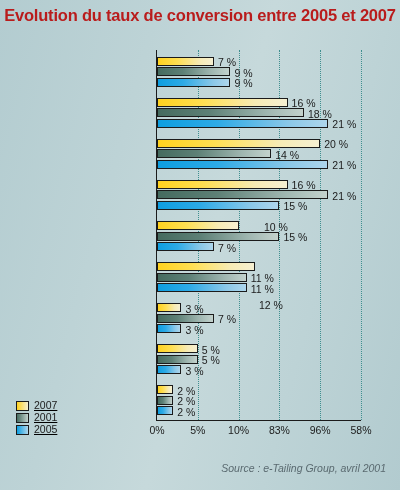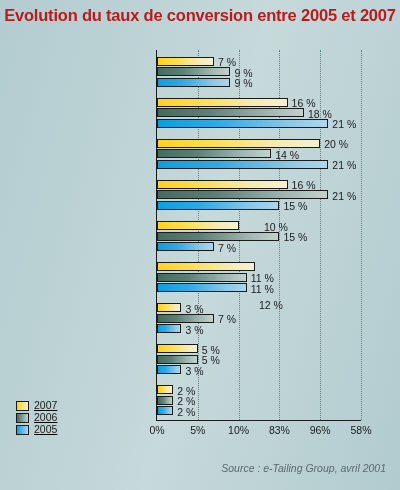--- a/index.html
+++ b/index.html
@@ -151,21 +151,21 @@
     </div>
   </div>
 
 <div id="legend">
     <div class="lrow">
       <span class="lsw y2007"></span>
       <span class="ltxt">2007</span>
     </div>
     <div class="lrow">
       <span class="lsw y2006"></span>
-      <span class="ltxt">2006</span>
+      <span class="ltxt">2001</span>
     </div>
     <div class="lrow">
       <span class="lsw y2005"></span>
       <span class="ltxt">2005</span>
     </div>
   </div>
 
 <div id="source">Source : e-Tailing Group, avril 2001</div>
 
 </body></html>

